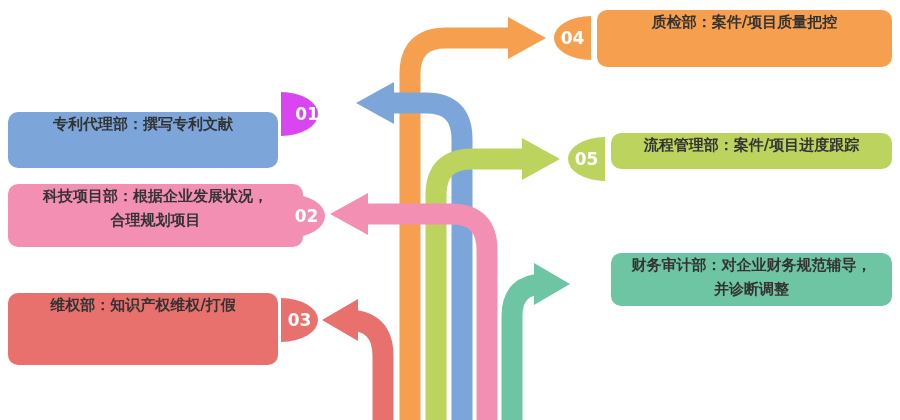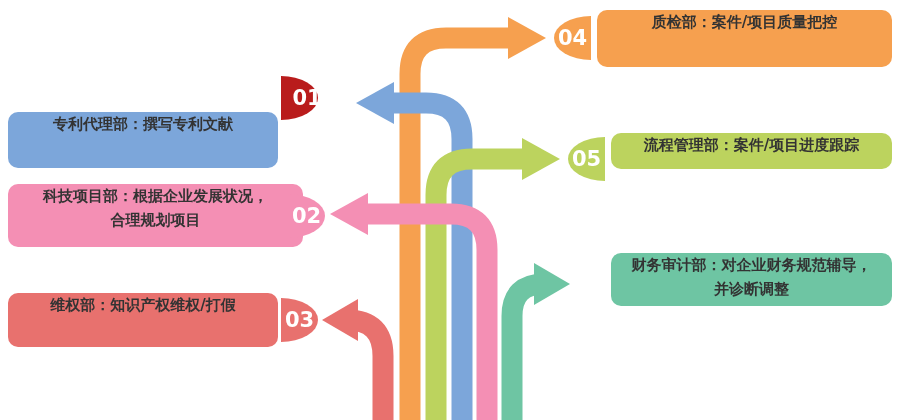--- a/index.html
+++ b/index.html
@@ -11,21 +11,21 @@
   svg.arrows { position:absolute; left:0; top:0; width:900px; height:420px; }
   .arrow-line { fill:none; stroke-width:21; }
   .box {
     position:absolute; border-radius:10px;
     display:flex; flex-direction:column; align-items:center; 
     font-weight:bold; font-size:15px; color:#333333; line-height:1.6; text-align:center;
     white-space:nowrap;
   }
   .badge {
     position:absolute; display:flex; align-items:center; justify-content:center;
-    color:#ffffff; font-weight:bold; font-size:21px;
+    color:#ffffff; font-weight:bold; font-size:17px;
     width:37px; height:44px;
   }
   .badge-r { border-radius:0 37px 37px 0 / 0 22px 22px 0; }
   .badge-l { border-radius:37px 0 0 37px / 22px 0 0 22px; }
 </style>
 </head>
 <body>
 
 <div class="canvas">
 
@@ -52,29 +52,29 @@
     </g>
     <g>
       <path class="arrow-line" d="M383 420 L383 356 Q383 320 347 320" style="stroke: rgb(232, 113, 110);"></path>
       <polygon points="358,299 358,341 322,320" style="fill: rgb(232, 113, 110);"></polygon>
     </g>
   </svg>
 
   <div class="box" style="left: 8px; top: 76px; width: 270px; height: 56px; background-color: rgb(124, 166, 218); margin-top: 36px;">
     <div>专利代理部：撰写专利文献</div>
   </div>
-  <div class="badge badge-r" style="left: 281px; top: 76px; background-color: #b91c1c; padding-left: 15px;">01</div>
+  <div class="badge badge-r" style="left: 281px; top: 92px; background-color: #d946ef; padding-left: 15px;">01</div>
 
   <div class="box" style="left: 8px; top: 184px; width: 295px; height: 63px; background-color: rgb(244, 143, 180);">
     <div>科技项目部：根据企业发展状况，</div>
     <div>合理规划项目</div>
   </div>
   <div class="badge badge-r" style="left: 288px; top: 194px; background-color: rgb(244, 143, 180);">02</div>
 
-  <div class="box" style="left: 8px; top: 293px; width: 270px; height: 54px; background-color: rgb(232, 113, 110);">
+  <div class="box" style="left: 8px; top: 293px; width: 270px; height: 72px; background-color: rgb(232, 113, 110);">
     <div>维权部：知识产权维权/打假</div>
   </div>
   <div class="badge badge-r" style="left: 281px; top: 298px; background-color: rgb(232, 113, 110);">03</div>
 
   <div class="box" style="left: 597px; top: 10px; width: 295px; height: 57px; background-color: rgb(246, 160, 79);">
     <div>质检部：案件/项目质量把控</div>
   </div>
   <div class="badge badge-l" style="left: 554px; top: 16px; background-color: rgb(246, 160, 79);">04</div>
 
   <div class="box" style="left: 611px; top: 133px; width: 281px; height: 36px; background-color: rgb(188, 211, 94);">

